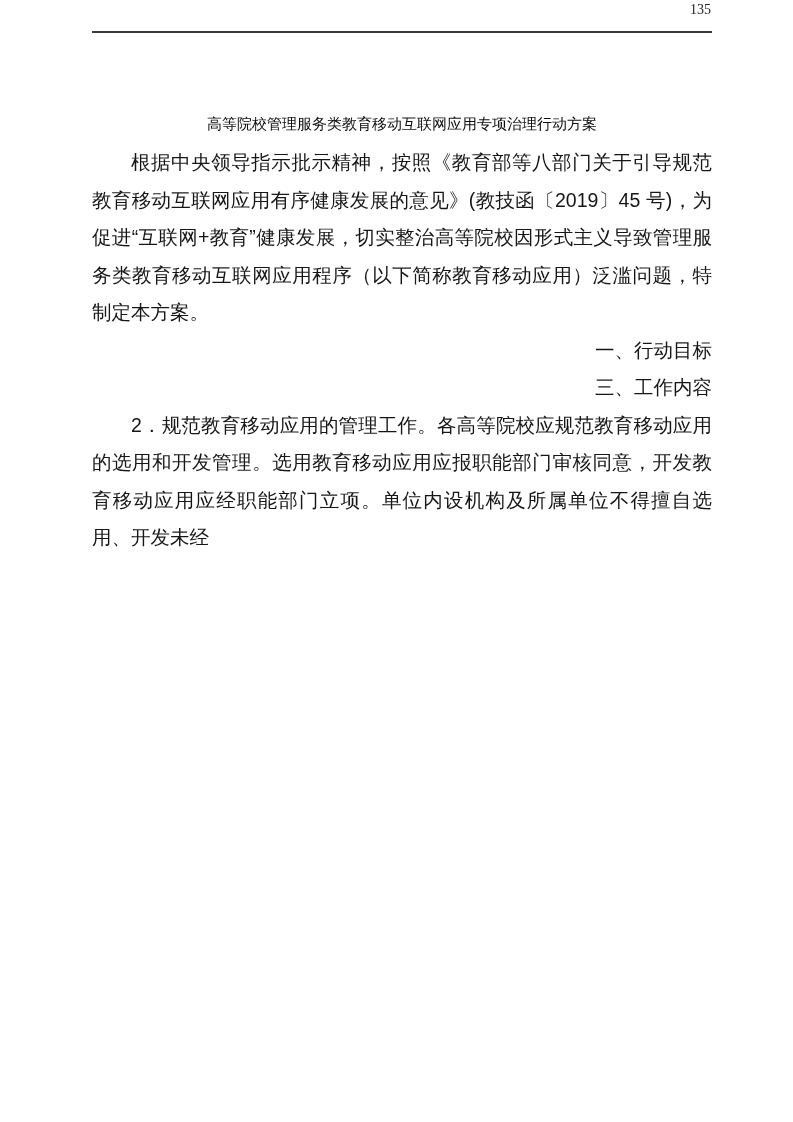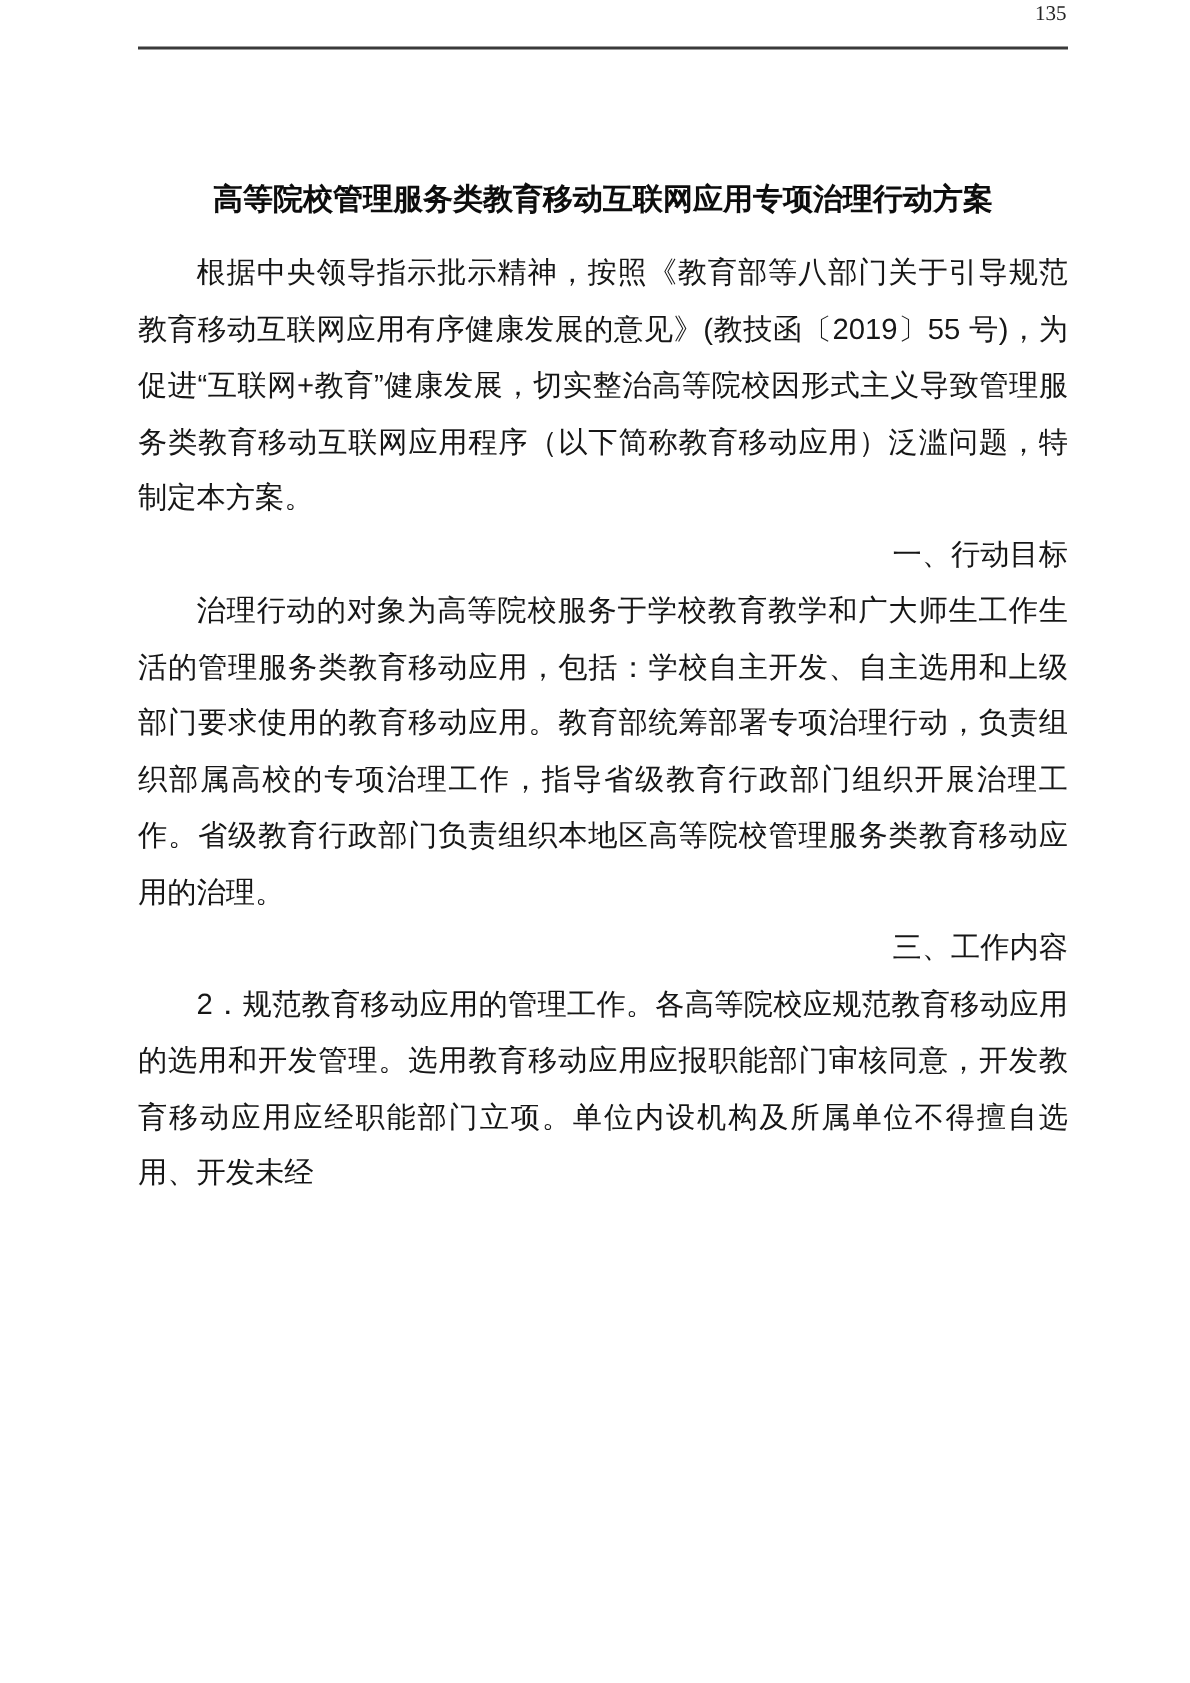--- a/index.html
+++ b/index.html
@@ -33,24 +33,24 @@
     height: 0;
     border-top: 2px solid #3a3a3a;
   }
   .content {
     position: absolute;
     top: 103px;
     left: 92px;
     width: 620px;
   }
   .doc-title {
-    font-size: 20px;
-    font-weight: bold;
+    font-size: 15px;
+    font-weight: normal;
     text-align: center;
-    margin: 16px;
+    margin: 6px;
     line-height: 29px;
     color: #0d0d0d;
   }
   .para, .heading {
     font-size: 19.5px;
     line-height: 37.5px;
     margin: 0;
     text-indent: 2em;
     color: #161616;
   }
@@ -62,19 +62,18 @@
   }
 </style>
 </head>
 <body>
 
 <div class="page">
   <div class="page-number">135</div>
   <div class="header-rule"></div>
   <div class="content">
     <h1 class="doc-title">高等院校管理服务类教育移动互联网应用专项治理行动方案</h1>
-    <p class="para">根据中央领导指示批示精神，按照《教育部等八部门关于引导规范教育移动互联网应用有序健康发展的意见》(教技函〔2019〕55 号)，为促进“互联网+教育”健康发展，切实整治高等院校因形式主义导致管理服务类教育移动互联网应用程序（以下简称教育移动应用）泛滥问题，特制定本方案。</p>
+    <p class="para">根据中央领导指示批示精神，按照《教育部等八部门关于引导规范教育移动互联网应用有序健康发展的意见》(教技函〔2019〕45 号)，为促进“互联网+教育”健康发展，切实整治高等院校因形式主义导致管理服务类教育移动互联网应用程序（以下简称教育移动应用）泛滥问题，特制定本方案。</p>
     <p class="heading">一、行动目标</p>
-    <p class="para">治理行动的对象为高等院校服务于学校教育教学和广大师生工作生活的管理服务类教育移动应用，包括：学校自主开发、自主选用和上级部门要求使用的教育移动应用。教育部统筹部署专项治理行动，负责组织部属高校的专项治理工作，指导省级教育行政部门组织开展治理工作。省级教育行政部门负责组织本地区高等院校管理服务类教育移动应用的治理。</p>
     <p class="heading">三、工作内容</p>
     <p class="para">2．规范教育移动应用的管理工作。各高等院校应规范教育移动应用的选用和开发管理。选用教育移动应用应报职能部门审核同意，开发教育移动应用应经职能部门立项。单位内设机构及所属单位不得擅自选用、开发未经</p>
   </div>
 </div>
 
 </body></html>

